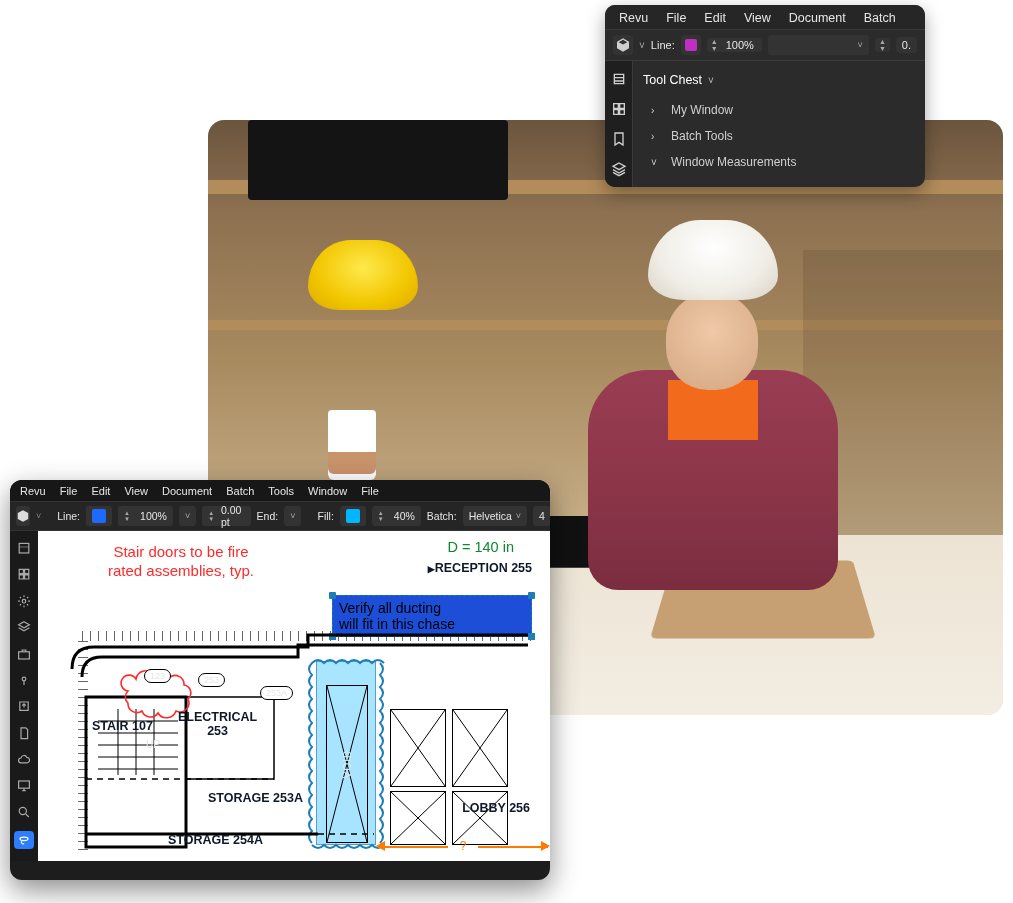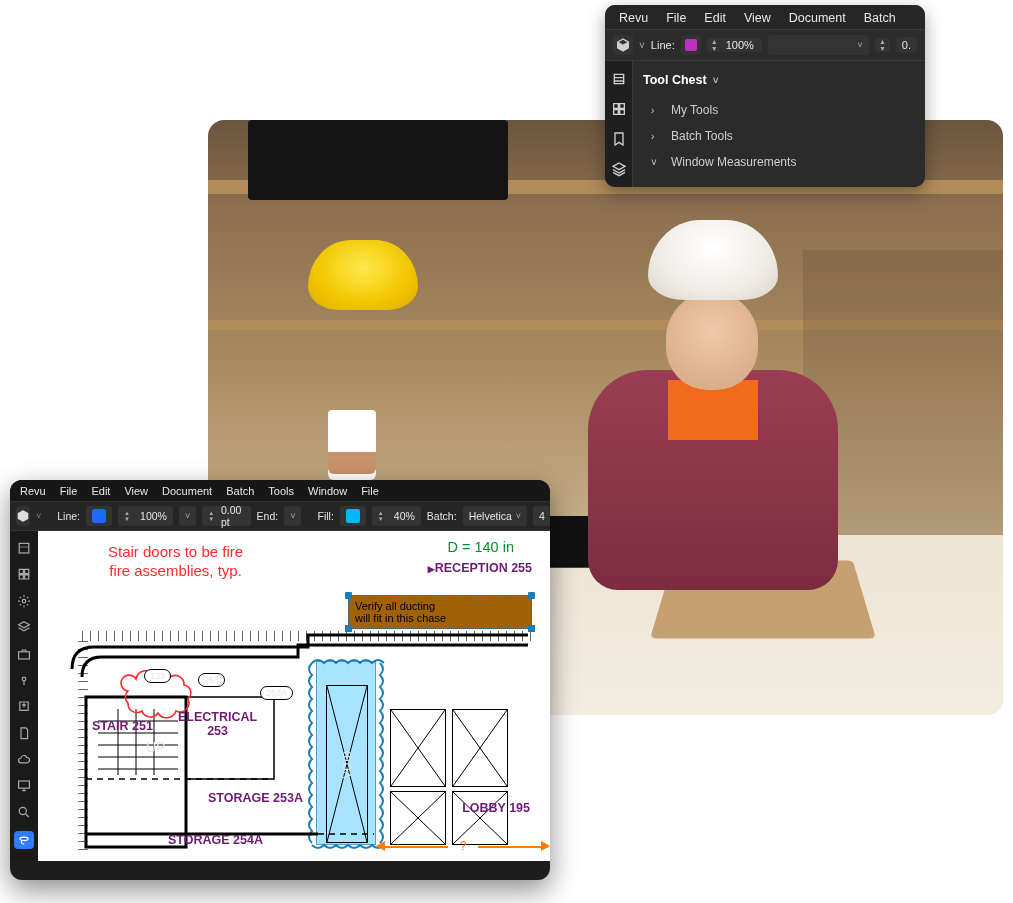--- a/index.html
+++ b/index.html
@@ -78,21 +78,21 @@
     background:#1f1f1f;
     display:flex; flex-direction:column; align-items:center;
     gap:14px; padding:10px 0;
     border-right:1px solid #3a3a3a;
   }
   .rail-ic { width:16px; height:16px; color:#cfcfcf; }
   .top-list { flex:1; padding:4px 0 10px; }
   .tc-header {
     display:flex; align-items:center; gap:6px;
     padding:8px 10px 10px;
-    font-weight:700; font-size:12.5px; color:#fff;
+    font-weight:400; font-size:12.5px; color:#fff;
   }
   .tc-row {
     display:flex; align-items:center; gap:10px;
     padding:6px 10px 6px 18px;
     color:#cfcfcf; font-size:12px;
   }
   .tc-row .chev { font-size:10px; width:10px; }
 
   
   .photo {
@@ -225,35 +225,35 @@
     flex:1; background:#fff; position:relative; overflow:hidden;
   }
   .red-note {
     position:absolute; top:12px; left:70px;
     color:#ff2a2a; font-size:15px; line-height:1.25; text-align:center;
   }
   .green-dim {
     position:absolute; top:8px; right:36px;
     color:#0a8a2c; font-size:14.5px;
   }
-  .room-label { position:absolute; font-weight:700; font-size:12.5px; color:#701a75; }
+  .room-label { position:absolute; font-weight:700; font-size:12.5px; color:#0f172a; }
   .reception { top:30px; right:18px; }
   .electrical { top:180px; left:140px; text-align:center; line-height:1.1; }
   .stair { top:188px; left:54px; }
-  .up-label { position:absolute; top:208px; left:108px; font-size:14px; font-weight:400; }
+  .up-label { position:absolute; top:208px; left:108px; font-size:10px; font-weight:400; }
   .storage-a { top:260px; left:170px; }
   .storage-b { top:302px; left:130px; }
   .lobby { top:270px; right:20px; }
 
   .callout-box {
     position:absolute; top:64px; right:18px;
-    width:184px;
-    background:#a16207;
+    width:200px;
+    background:#1d4ed8;
     border:1px dashed #2277aa;
-    color:#000; font-size:11px;
+    color:#000; font-size:14px;
     padding:4px 6px;
   }
   .callout-box::before, .callout-box::after {
     content:""; position:absolute; width:7px; height:7px;
     background:#1e7fb8; border-radius:1px;
   }
   .callout-box::before { top:-4px; left:-4px; }
   .callout-box::after  { top:-4px; right:-4px; }
   .callout-handle-bl, .callout-handle-br {
     position:absolute; width:7px; height:7px; background:#1e7fb8;
@@ -411,21 +411,21 @@
           <path fill="none" stroke="currentColor" stroke-width="2" d="M12 3l9 5-9 5-9-5 9-5zM3 13l9 5 9-5M3 17l9 5 9-5"></path>
         </svg>
     </div>
     <div class="top-list">
       <div class="tc-header">
         <span>Tool Chest</span>
         <span style="font-size:10px;color:#bbb">˅</span>
       </div>
       <div class="tc-row">
         <span class="chev">›</span>
-        <span>My Tools</span>
+        <span>My Window</span>
       </div>
       <div class="tc-row">
         <span class="chev">›</span>
         <span>Batch Tools</span>
       </div>
       <div class="tc-row">
         <span class="chev">˅</span>
         <span>Window Measurements</span>
       </div>
     </div>
@@ -549,21 +549,21 @@
           </svg>
       </div>
     </div>
 
     <div class="canvas">
       <div class="ruler-top"></div>
       <div class="ruler-left"></div>
 
       <div class="red-note">
         <div>Stair doors to be fire</div>
-        <div>fire assemblies, typ.</div>
+        <div>rated assemblies, typ.</div>
       </div>
       <div class="green-dim">D = 140 in</div>
 
       <div class="room-label reception">
         <span style="font-size:9px">▶</span><span>RECEPTION  255</span>
       </div>
 
       <div class="callout-box">
         <div>Verify all ducting</div>
         <div>will fit in this chase</div>
@@ -616,29 +616,29 @@
           </svg></div>
 
       <svg class="cloud" viewBox="0 0 84 58">
         <path fill="none" stroke="#ff2a2a" stroke-width="1.6" d="M10 30 a8 8 0 1 1 8 -12 a10 10 0 0 1 18 -4 a9 9 0 0 1 16 2 a9 9 0 0 1 14 8 a8 8 0 0 1 4 14 a9 9 0 0 1 -12 12 a10 10 0 0 1 -18 2 a9 9 0 0 1 -16 -2 a9 9 0 0 1 -14 -8 a8 8 0 0 1 0 -12z"></path>
       </svg>
 
       <div class="room-tag tag-251">123</div>
       <div class="room-tag tag-253">253</div>
       <div class="room-tag tag-253a">253A</div>
 
-      <div class="room-label stair">STAIR 251</div>
+      <div class="room-label stair">STAIR 107</div>
       <div class="up-label">UP</div>
       <div class="room-label electrical">
         <div>ELECTRICAL</div>
         <div>253</div>
       </div>
       <div class="room-label storage-a">STORAGE 253A</div>
       <div class="room-label storage-b">STORAGE 254A</div>
-      <div class="room-label lobby">LOBBY  195</div>
+      <div class="room-label lobby">LOBBY  256</div>
 
       <div class="dim-orange">
         <span class="arrL"></span>
         <span>?</span>
         <span class="arrR"></span>
       </div>
     </div>
   </div>
 </div>
 

